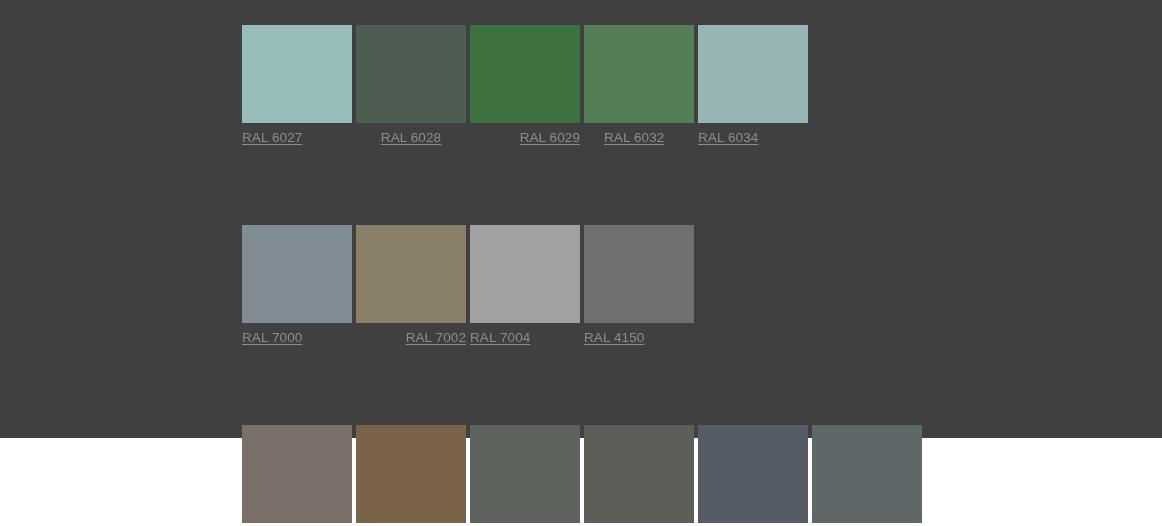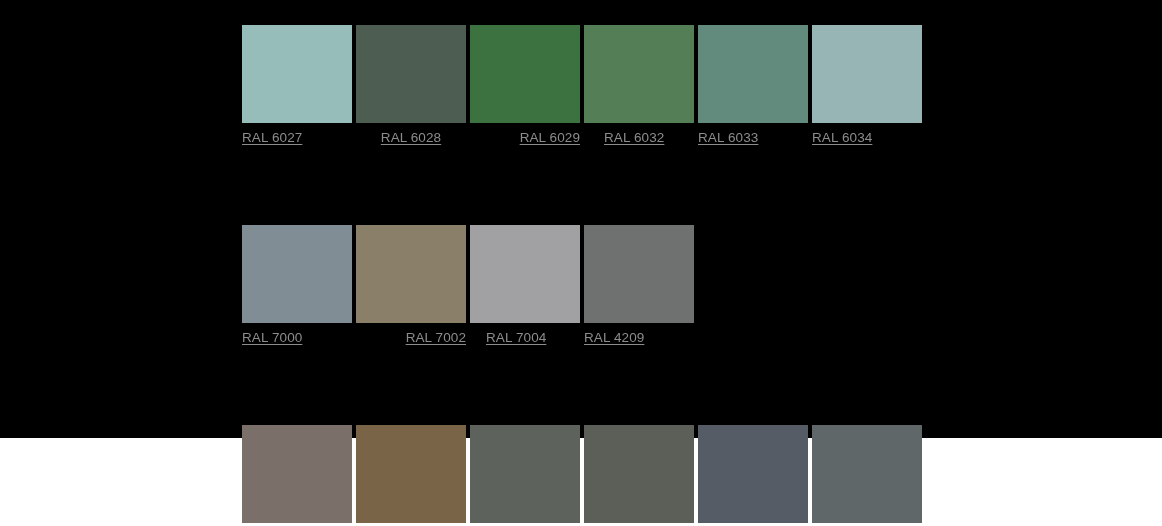--- a/index.html
+++ b/index.html
@@ -12,21 +12,21 @@
     height: 526px;
     background: #ffffff;
     font-family: "Liberation Sans", sans-serif;
     overflow: hidden;
   }
 
   #palette-page {
     position: relative;
     width: 1162px;
     height: 438px;
-    background: #000000;
+    background: #404040;
   }
 
   .swatch-grid {
     position: absolute;
     left: 242px;
     top: 25px;
     width: 688px;
   }
 
   .swatch-row {
@@ -89,45 +89,41 @@
       </div>
       <div class="swatch-cell">
         <a class="swatch-chip" style="background-color:#3C7140;"></a>
         <a class="swatch-label" style="color: rgb(140, 140, 140); text-align: right;">RAL 6029</a>
       </div>
       <div class="swatch-cell">
         <a class="swatch-chip" style="background-color:#547E56;"></a>
         <a class="swatch-label" style="color: rgb(140, 140, 140); margin-left: 20px;">RAL 6032</a>
       </div>
       <div class="swatch-cell">
-        <a class="swatch-chip" style="background-color:#638B7D;"></a>
-        <a class="swatch-label" style="color: rgb(140, 140, 140);">RAL 6033</a>
-      </div>
-      <div class="swatch-cell">
         <a class="swatch-chip" style="background-color:#97B5B5;"></a>
         <a class="swatch-label" style="color: rgb(140, 140, 140);">RAL 6034</a>
       </div>
     </div>
 
     <div class="swatch-row">
       <div class="swatch-cell">
         <a class="swatch-chip" style="background-color:#808D95;"></a>
         <a class="swatch-label" style="color: rgb(140, 140, 140);">RAL 7000</a>
       </div>
       <div class="swatch-cell">
         <a class="swatch-chip" style="background-color:#8A7F68;"></a>
         <a class="swatch-label" style="color: rgb(140, 140, 140); text-align: right;">RAL 7002</a>
       </div>
       <div class="swatch-cell">
         <a class="swatch-chip" style="background-color:#A1A1A3;"></a>
-        <a class="swatch-label" style="color: rgb(140, 140, 140); margin-left: 16px;">RAL 7004</a>
+        <a class="swatch-label" style="color: rgb(140, 140, 140);">RAL 7004</a>
       </div>
       <div class="swatch-cell">
         <a class="swatch-chip" style="background-color:#6F7170;"></a>
-        <a class="swatch-label" style="color: rgb(140, 140, 140);">RAL 4209</a>
+        <a class="swatch-label" style="color: rgb(140, 140, 140);">RAL 4150</a>
       </div>
     </div>
 
     <div class="swatch-row">
       <div class="swatch-cell">
         <a class="swatch-chip" style="background-color:#7A7069;"></a>
 
       </div>
       <div class="swatch-cell">
         <a class="swatch-chip" style="background-color:#7A6447;"></a>

